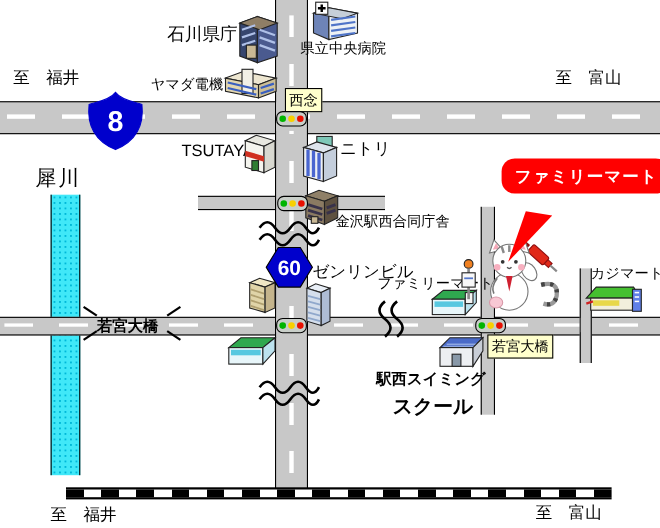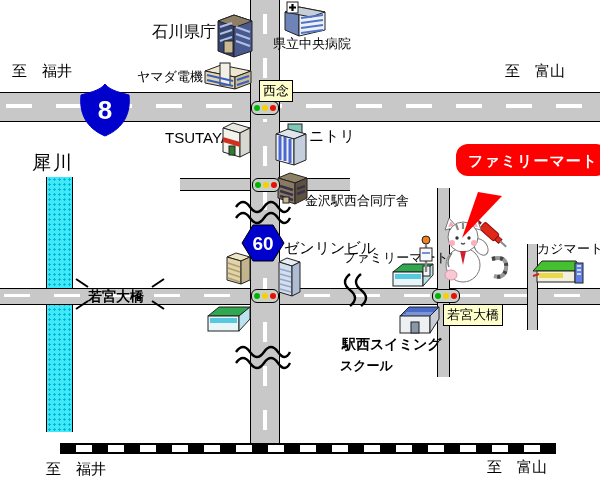--- a/index.html
+++ b/index.html
@@ -296,21 +296,21 @@
   <div class="lbl" style="left:273px;top:37px;">県立中央病院</div>
   <div class="lbl" style="left:137px;top:70px;">ヤマダ電機</div>
   <div class="lbl" style="left:165px;top:129px;font-size:15px;">TSUTAYA</div>
   <div class="lbl" style="left:309px;top:127px;font-size:15px;">ニトリ</div>
   <div class="lbl" style="left:32px;top:152px;font-size:19px;letter-spacing:2px;">犀川</div>
   <div class="lbl" style="left:305px;top:194px;z-index:5;">金沢駅西合同庁舎</div>
   <div class="lbl" style="left:284px;top:239px;font-size:15px;">ゼンリンビル</div>
   <div class="lbl" style="left:343px;top:251px;">ファミリーマート</div>
   <div class="lbl" style="left:537px;top:242px;">カジマート</div>
   <div class="lbl bold" style="left:342px;top:336px;font-size:14px;">駅西スイミング</div>
-  <div class="lbl bold" style="left:340px;top:359px;font-size:13px;">スクール</div>
+  <div class="lbl bold" style="left:357px;top:359px;font-size:18px;">スクール</div>
 
   <div class="namebox" style="left:259px;top:80px;">
     <span>西念</span>
   </div>
   <div class="namebox" style="left:443px;top:304px;">
     <span>若宮大橋</span>
   </div>
 
 </div>
 

